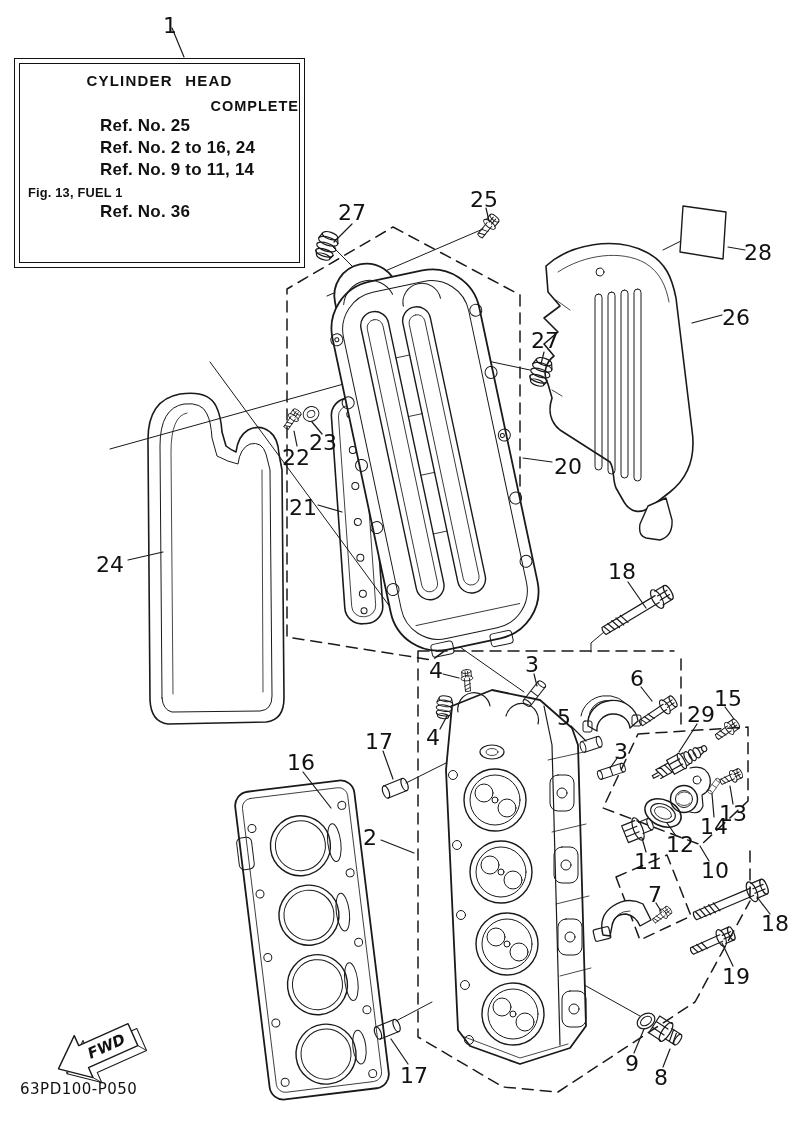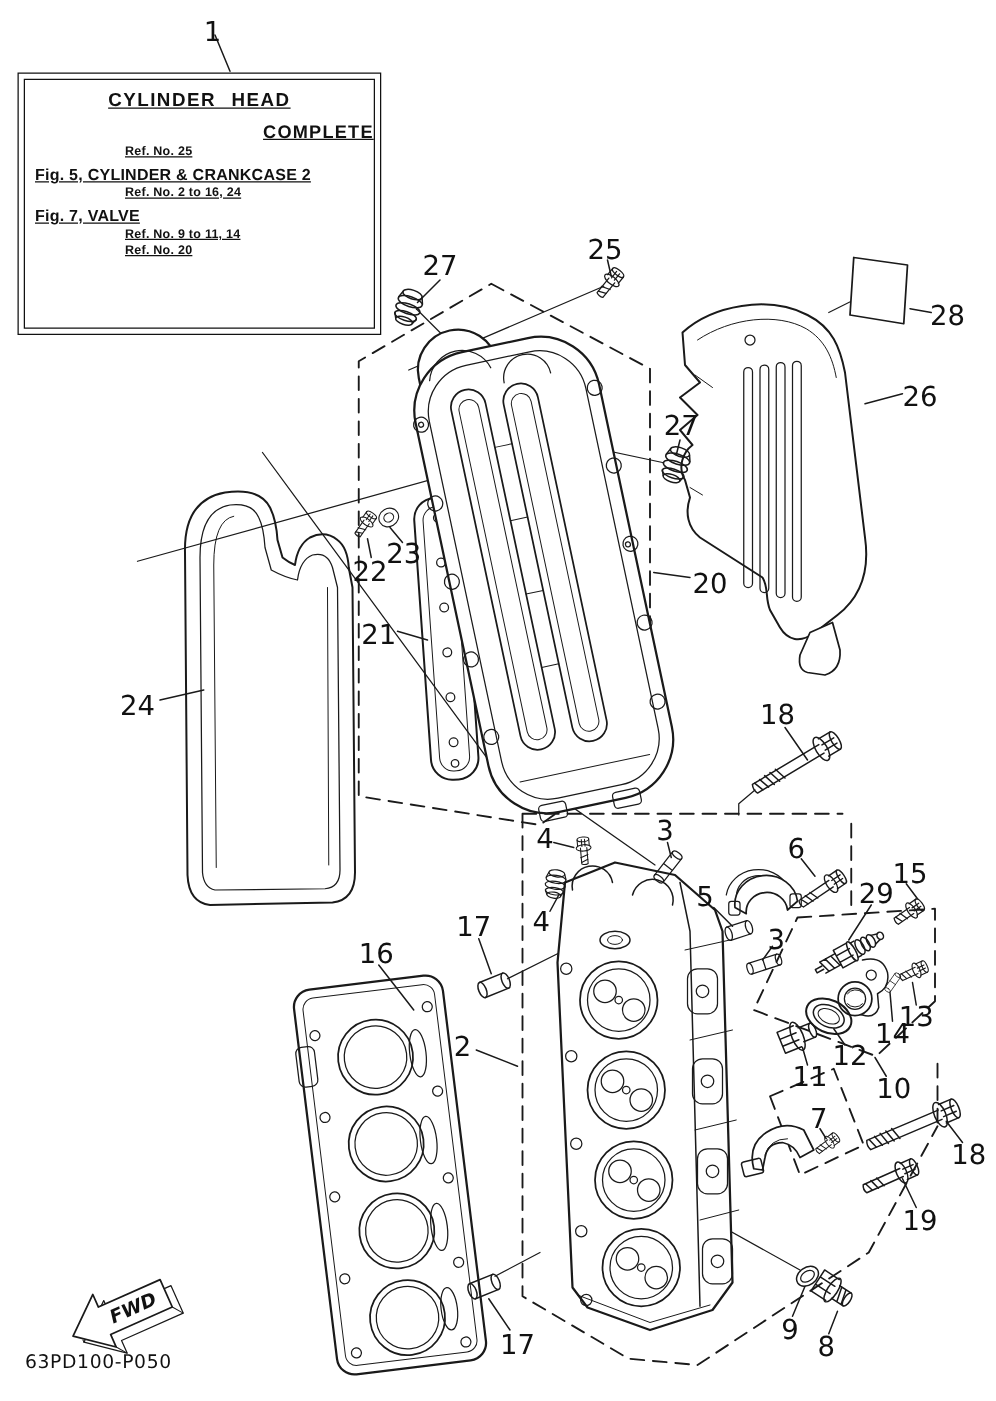--- a/index.html
+++ b/index.html
@@ -9,27 +9,27 @@
   .ln{fill:none;stroke:#1a1a1a;stroke-linecap:round;stroke-linejoin:round;}
   .s18{stroke-width:1.8}.s16{stroke-width:1.6}.s14{stroke-width:1.4}
   .s12{stroke-width:1.2}.s10{stroke-width:1}.s08{stroke-width:.8}
   .dash{stroke-dasharray:11 7;stroke-width:1.5}
   .wfill{fill:#ffffff;}
   .lbl{font-family:"DejaVu Sans",sans-serif;font-size:22px;fill:#111;stroke:none;text-anchor:middle;}
   .code{font-family:"DejaVu Sans",sans-serif;font-size:15px;fill:#111;stroke:none;letter-spacing:.5px;}
   .fwdtxt{font-family:"DejaVu Sans",sans-serif;font-size:15px;font-style:italic;font-weight:bold;
           fill:#111;stroke:none;text-anchor:middle;}
   .infobox{position:absolute;left:14px;top:58px;width:291px;height:210px;border:1.6px solid #111;
-           background:#fff;box-sizing:border-box;padding:4px;text-decoration:underline;}
+           background:#fff;box-sizing:border-box;padding:4px;}
   .infobox-inner{border:1.4px solid #111;height:100%;box-sizing:border-box;font-weight:bold;
                  padding-top:8px;}
   .ib-title{text-align:center;font-size:15px;letter-spacing:1.2px;word-spacing:7px;}
   .ib-sub{text-align:right;font-size:14.5px;letter-spacing:1px;margin-top:9px;}
   .ib-fig{font-size:12.8px;margin:5px 0 0 8px;letter-spacing:.2px;white-space:nowrap;}
-  .ib-ref{font-size:10px;margin:2px 0 0 80px;letter-spacing:.2px;white-space:nowrap;}
+  .ib-ref{font-size:17px;margin:2px 0 0 80px;letter-spacing:.2px;white-space:nowrap;}
 </style>
 </head>
 <body>
 
 <div class="stage">
 
   <svg width="797" height="1121" viewBox="0 0 797 1121">
     <defs>
       <g id="boltL" class="ln s12">
         <path d="M2,-4 L5,4 M7,-4.5 L10,4.5 M12,-5 L15,5 M17,-5 L20,5 M22,-5 L25,5"></path>
@@ -435,21 +435,20 @@
     </g>
 
     <text class="code" x="20" y="1094">63PD100-P050</text>
   </svg>
 
   <div class="infobox">
     <div class="infobox-inner">
       <div class="ib-title">CYLINDER HEAD</div>
       <div class="ib-sub">COMPLETE</div>
       <div class="ib-ref">Ref. No. 25</div>
-      <div class="ib-fig">Fig. 5, CYLINDER &amp; CRANKCASE 2</div>
       <div class="ib-ref">Ref. No. 2 to 16, 24</div>
-      <div class="ib-fig">Fig. 7, VALVE</div>
       <div class="ib-ref">Ref. No. 9 to 11, 14</div>
-      <div class="ib-ref">Ref. No. 20</div>
+      <div class="ib-fig">Fig. 13, FUEL 1</div>
+      <div class="ib-ref">Ref. No. 36</div>
     </div>
   </div>
 
 </div>
 
 </body></html>

